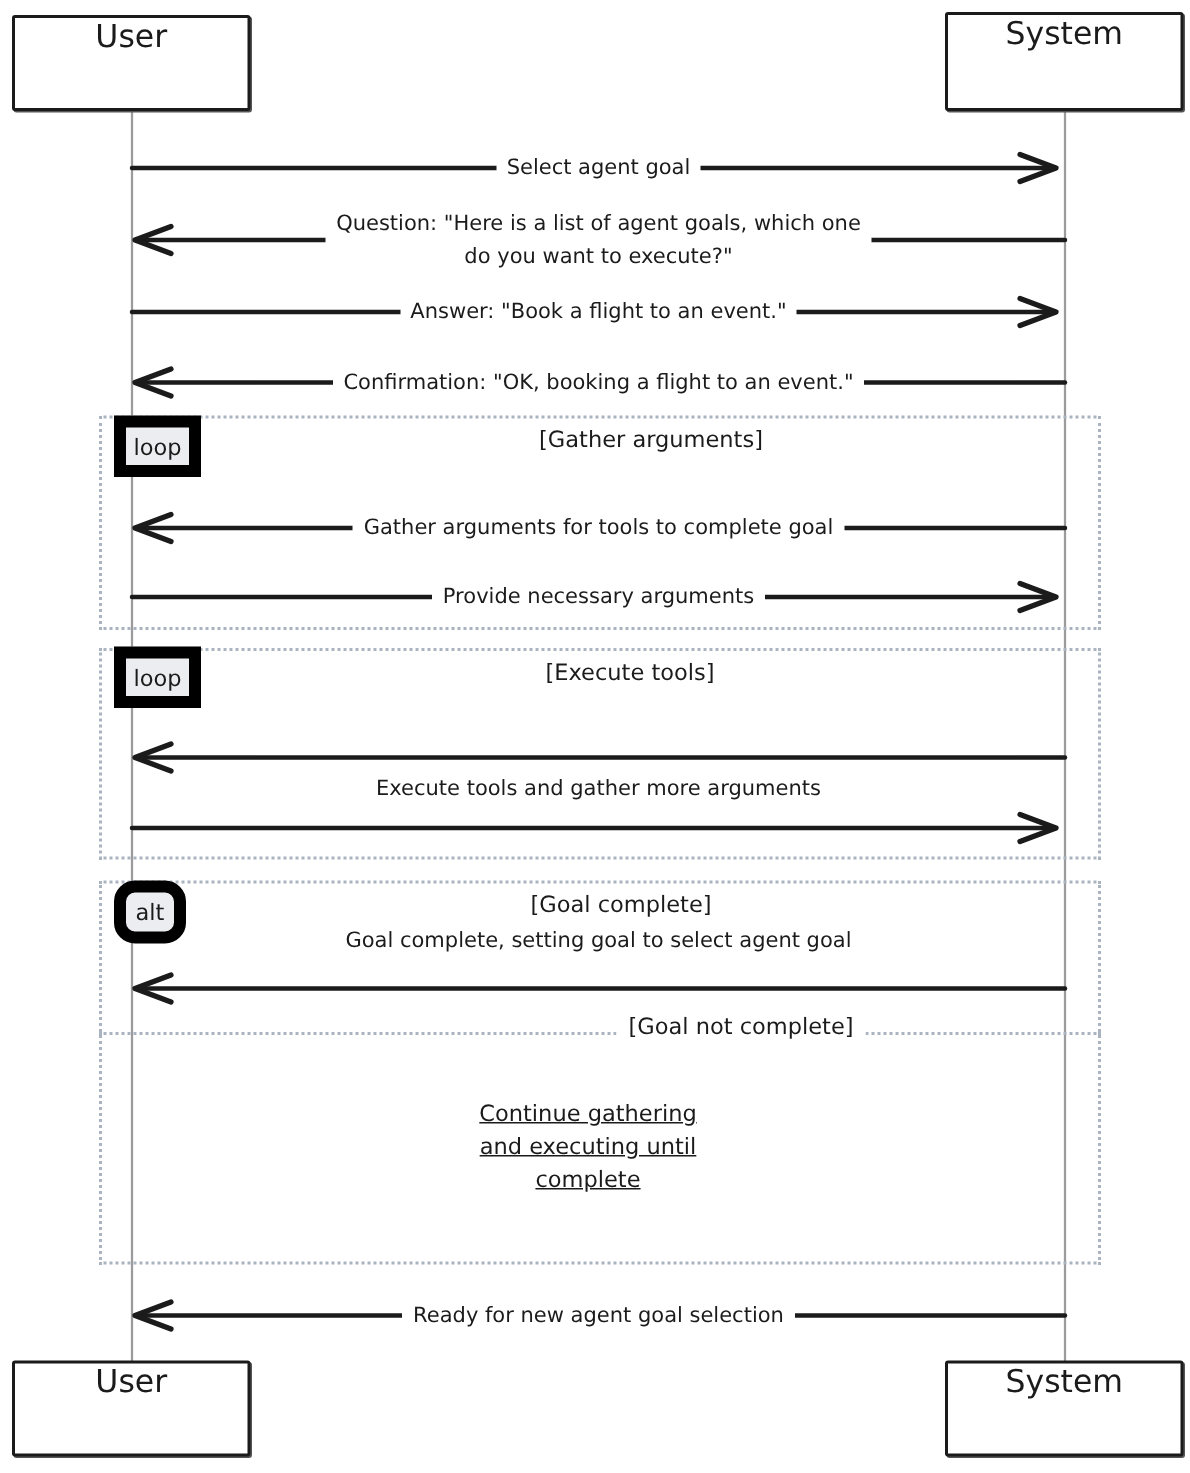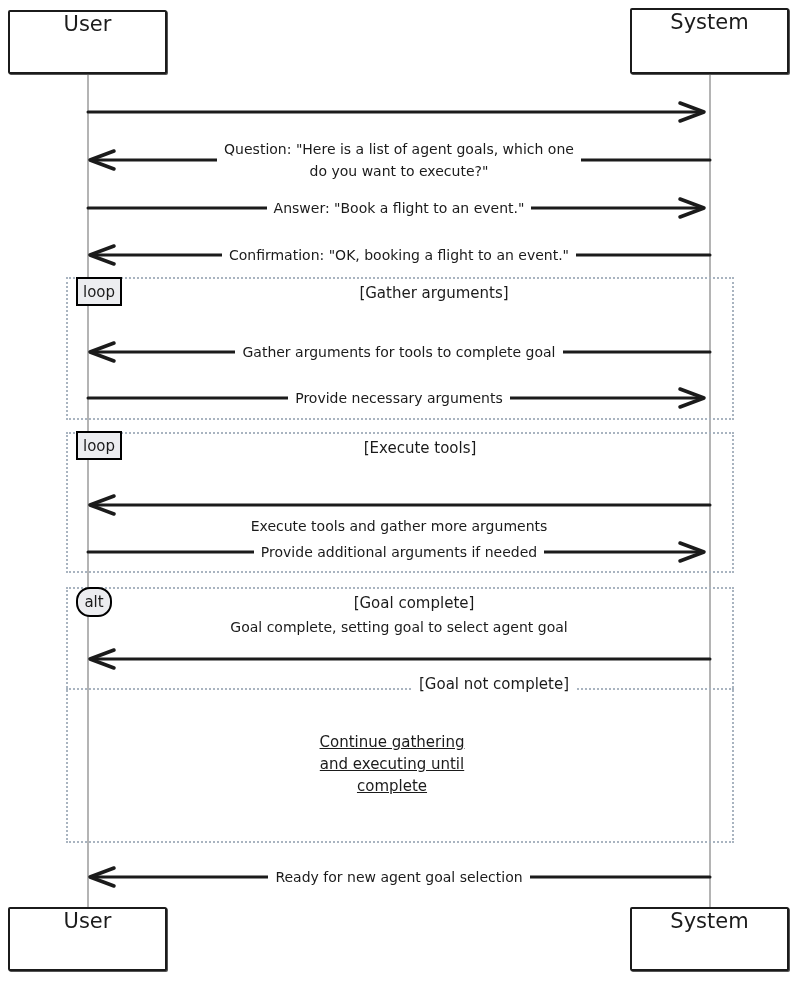--- a/index.html
+++ b/index.html
@@ -28,21 +28,21 @@
     z-index:1;
   }
   .frame-divider{
     position:absolute;
     border-top:2px dotted #a9b4c0;
     z-index:1;
   }
   .frame-tab{
     position:absolute;
     background:#ecedf0;
-    border:2px solid #000000;
+    border:8px solid #000000;
     display:flex;align-items:center;justify-content:center;
     font-size:15px;
     z-index:4;
   }
   .section-label{
     position:absolute;
     transform:translateX(-50%);
     background:#ffffff;
     padding:0 8px;
     font-size:15px;
@@ -148,42 +148,42 @@
   </div>
   <div class="frame-tab" style="left:76px;top:587px;width:32px;height:26px;border-radius:14px;">
     <span>alt</span>
   </div>
 
   <div class="section-label" style="left:434px;top:282px;">[Gather arguments]</div>
   <div class="section-label" style="left:420px;top:437px;">[Execute tools]</div>
   <div class="section-label" style="left:414px;top:592px;">[Goal complete]</div>
   <div class="section-label" style="left:494px;top:673px;">[Goal not complete]</div>
 
+  <div class="msg" style="top:101px;">
+    <span>Select agent goal</span>
+  </div>
   <div class="msg" style="top:138px;">
     <span>Question: "Here is a list of agent goals, which one
 do you want to execute?"</span>
   </div>
   <div class="msg" style="top:197px;">
     <span>Answer: "Book a flight to an event."</span>
   </div>
   <div class="msg" style="top:244px;">
     <span>Confirmation: "OK, booking a flight to an event."</span>
   </div>
   <div class="msg" style="top:341px;">
     <span>Gather arguments for tools to complete goal</span>
   </div>
   <div class="msg" style="top:387px;">
     <span>Provide necessary arguments</span>
   </div>
   <div class="msg" style="top:494px;margin-top:21px;">
     <span>Execute tools and gather more arguments</span>
   </div>
-  <div class="msg" style="top:541px;">
-    <span>Provide additional arguments if needed</span>
-  </div>
   <div class="msg" style="top:616px;">
     <span>Goal complete, setting goal to select agent goal</span>
   </div>
   <div class="msg" style="top:866px;">
     <span>Ready for new agent goal selection</span>
   </div>
 
   <div class="note-text" style="left:392px;top:731px;text-decoration:underline;">Continue gathering
 and executing until
 complete</div>

